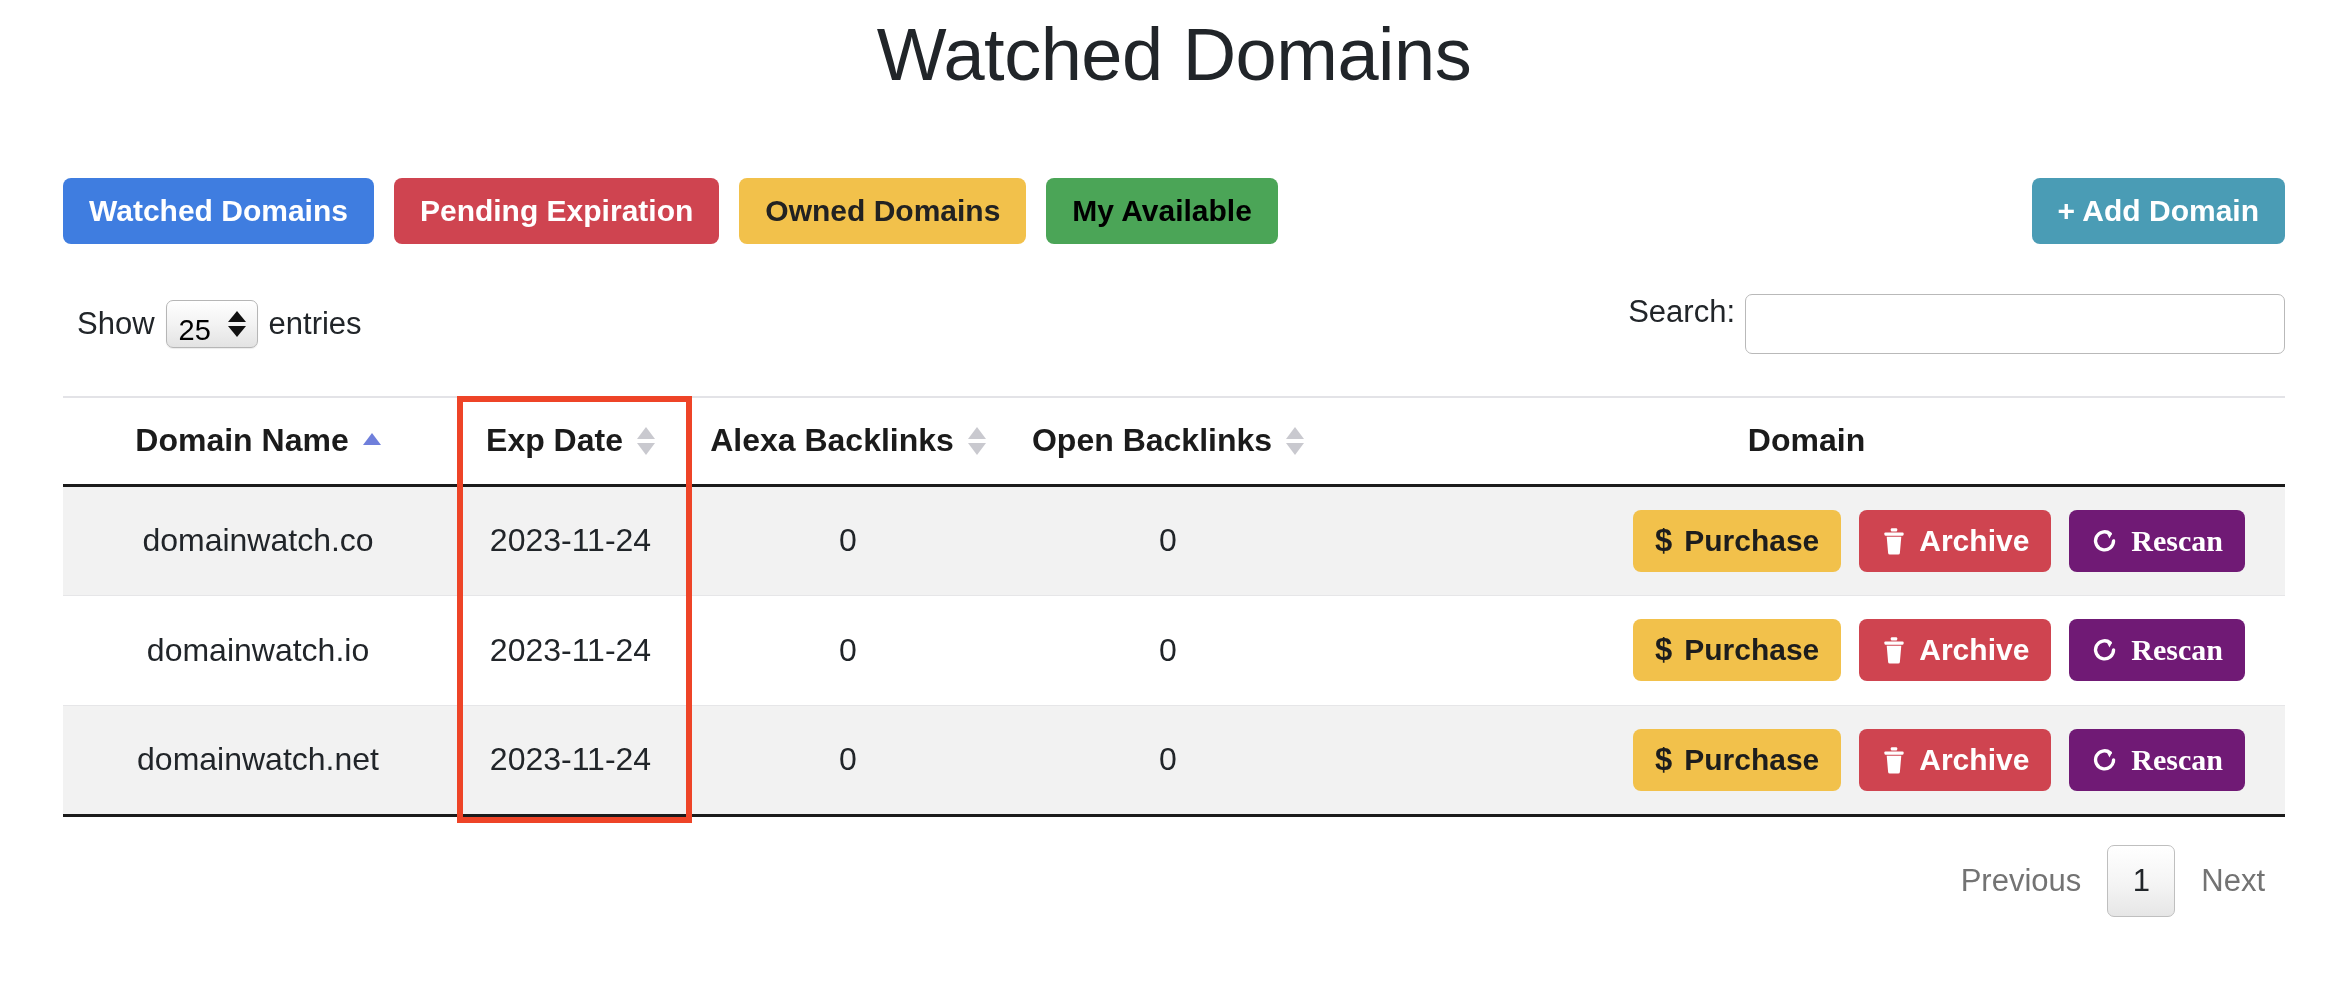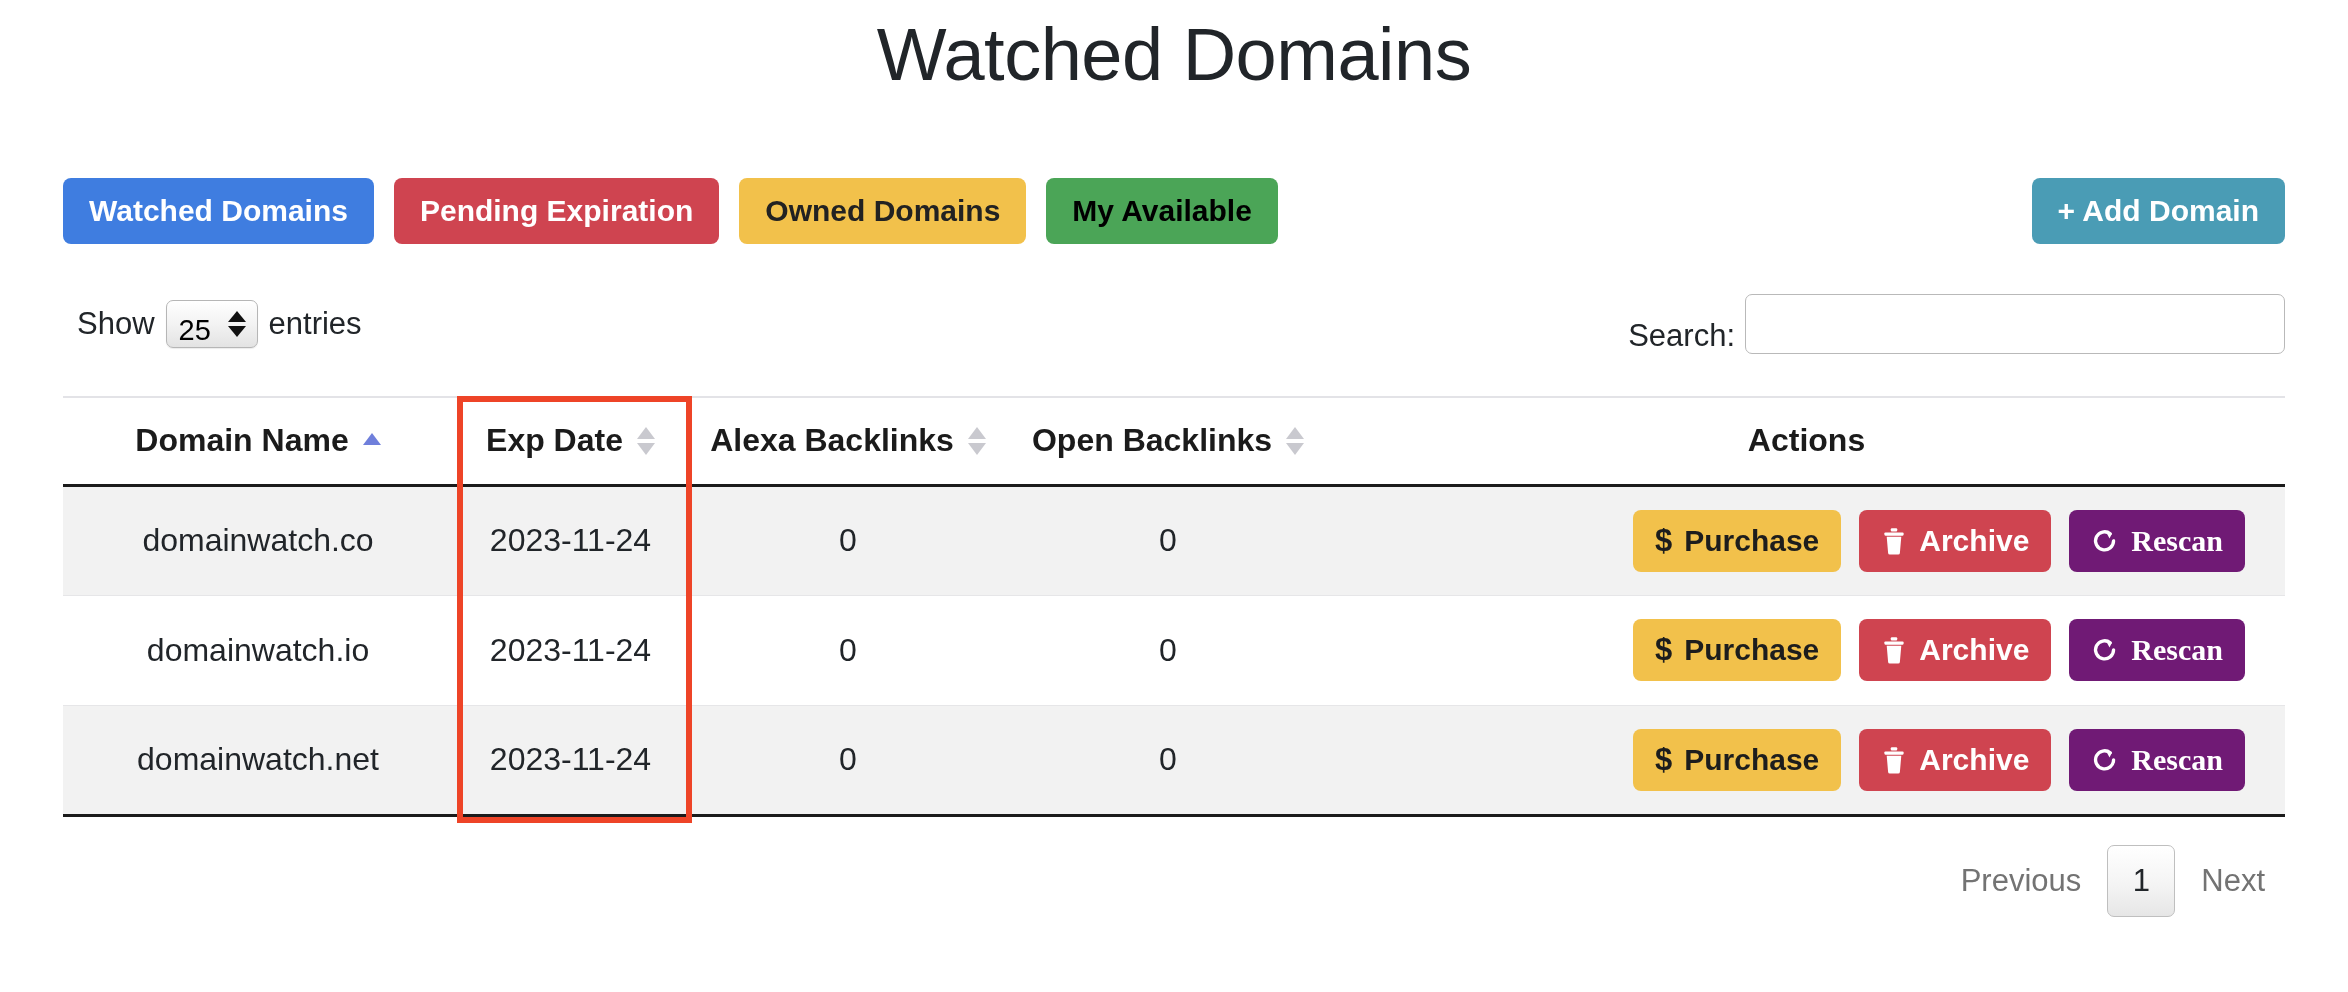--- a/index.html
+++ b/index.html
@@ -108,21 +108,21 @@
     border-left: 9px solid transparent;
     border-right: 9px solid transparent;
   }
   .tri-up { border-bottom: 11px solid #111; margin-bottom: 4px; }
   .tri-dn { border-top: 11px solid #111; }
 
   .search-box {
     position: absolute;
     right: 0; top: -6px;
     display: flex;
-    align-items: flex-end;
+    align-items: flex-start;
     font-size: 31px;
     color: #212529;
   }
   .search-box .s-lbl { margin-right: 10px; }
   .search-input {
     width: 540px;
     height: 60px;
     border: 1px solid #b9b9b9;
     border-radius: 7px;
     background: #ffffff;
@@ -345,21 +345,21 @@
         <span class="th-inner">
           <span>Open Backlinks</span>
           <span class="sort-dual">
             <span class="s-up"></span>
               <span class="s-dn"></span>
           </span>
         </span>
       </th>
       <th class="col-actions">
         <span class="th-inner">
-          <span>Actions</span>
+          <span>Domain</span>
         </span>
       </th>
     </tr>
   </thead>
   <tbody>
 
     <tr class="odd">
       <td>domainwatch.co</td>
       <td>2023-11-24</td>
       <td>0</td>

